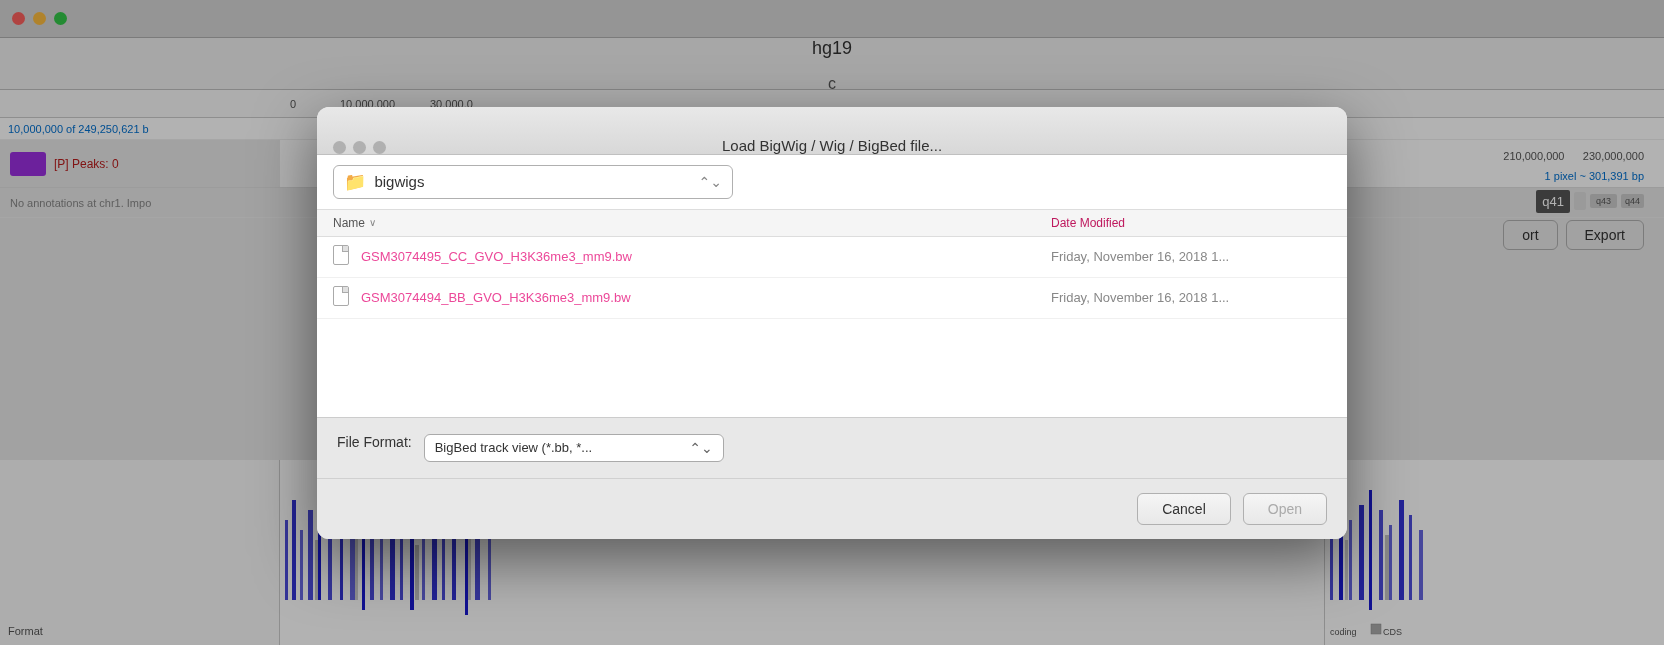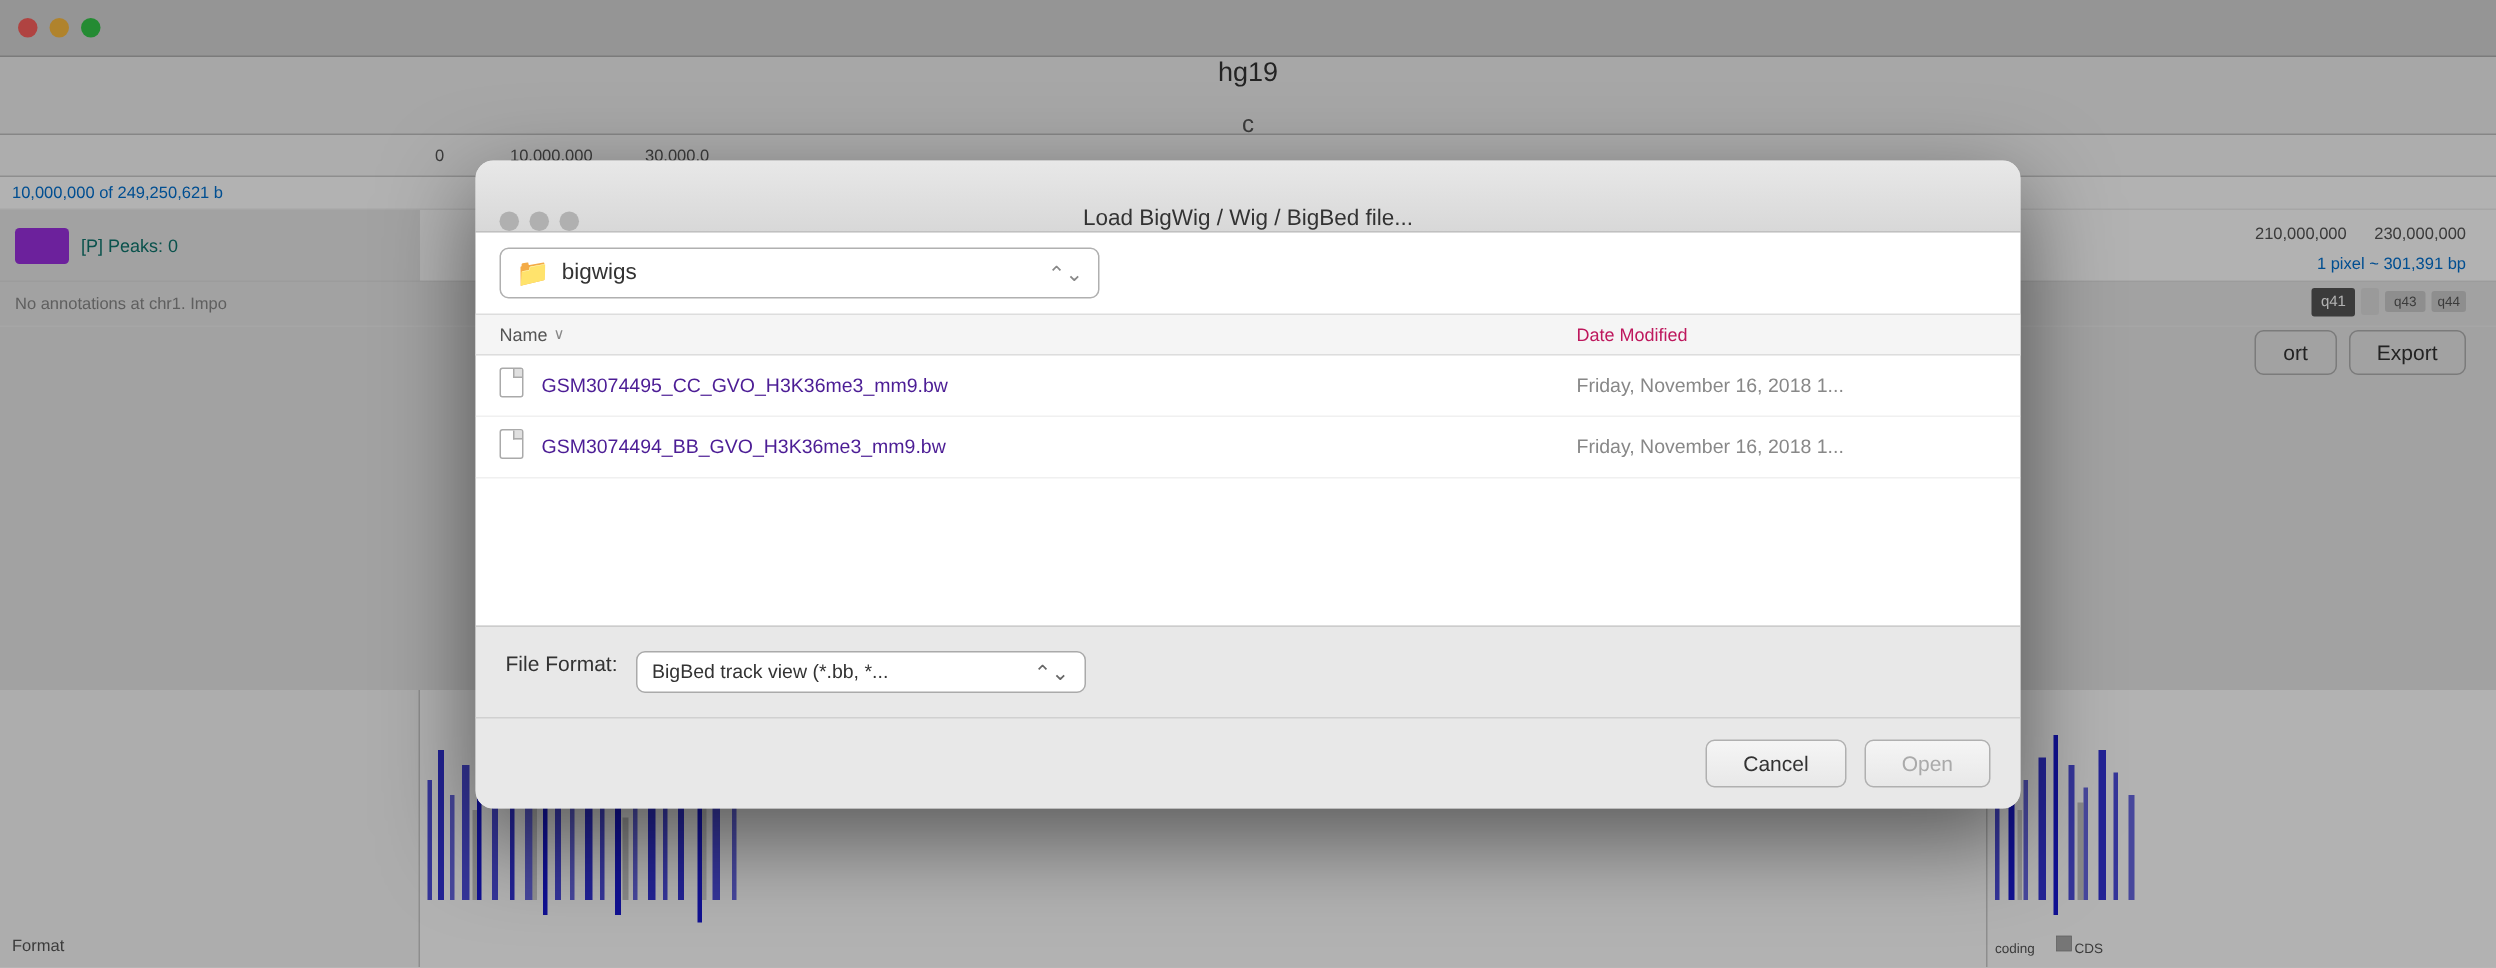--- a/index.html
+++ b/index.html
@@ -283,21 +283,21 @@
       top: 0; right: 0;
       width: 5px; height: 5px;
       background: #e0e0e0;
       border-left: 1px solid #aaa;
       border-bottom: 1px solid #aaa;
     }
 
     .file-name {
       flex: 1;
       font-size: 13px;
-      color: #4c1d95;
+      color: #ec4899;
     }
 
     .file-date {
       width: 280px;
       font-size: 13px;
       color: #888;
     }
 
     
     .modal-bottom {
@@ -452,41 +452,41 @@
 
   <div style="height:22px; background:#fff; border-bottom:1px solid #eee; display:flex; align-items:center; padding:0 8px;">
     <span style="color:#0070d0; font-size:11px;">10,000,000 of 249,250,621 b</span>
   </div>
 
   <div style="position:relative; flex:1; display:flex; flex-direction:column; overflow:hidden;">
 
     <div class="track-row">
       <div class="track-label">
         <div class="peak-color-box"></div>
-        <span style="font-size:12px;color:#0f766e;">[P] Peaks: 0</span>
+        <span style="font-size:12px;color:#b91c1c;">[P] Peaks: 0</span>
       </div>
       <div class="track-content"></div>
     </div>
 
     <div style="height:30px; display:flex; align-items:center; border-bottom:1px solid #eee;">
       <div style="width:280px; min-width:280px; font-size:11px; color:#888; padding:0 10px;">No annotations at chr1. Impo</div>
       <div style="flex:1;"></div>
     </div>
 
     <div style="position:absolute; right:20px; top:10px; display:flex; flex-direction:column; gap:8px; align-items:flex-end; z-index:10;">
 
       <div style="font-size:11px; color:#555; white-space:nowrap;">
         <span>210,000,000</span>
         &nbsp;&nbsp;&nbsp;&nbsp;
         <span>230,000,000</span>
       </div>
       <div style="font-size:11px; color:#0070d0;">1 pixel ~ 301,391 bp</div>
 
       <div style="display:flex; gap:4px; align-items:center; height:22px;">
-        <div style="background:#555; color:#fff; font-size:10px; padding:4px 6px; border-radius:2px;">q41</div>
+        <div style="background:#555; color:#fff; font-size:13px; padding:4px 6px; border-radius:2px;">q41</div>
         <div style="background:#ddd; width:12px; height:18px; border-radius:2px;"></div>
         <div style="background:#ccc; color:#555; font-size:9px; padding:2px 6px; border-radius:2px;">q43</div>
         <div style="background:#ccc; color:#555; font-size:9px; padding:2px 4px; border-radius:2px;">q44</div>
       </div>
 
       <div style="display:flex; gap:8px;">
         <button class="action-btn">ort</button>
         <button class="action-btn">Export</button>
       </div>
     </div>

